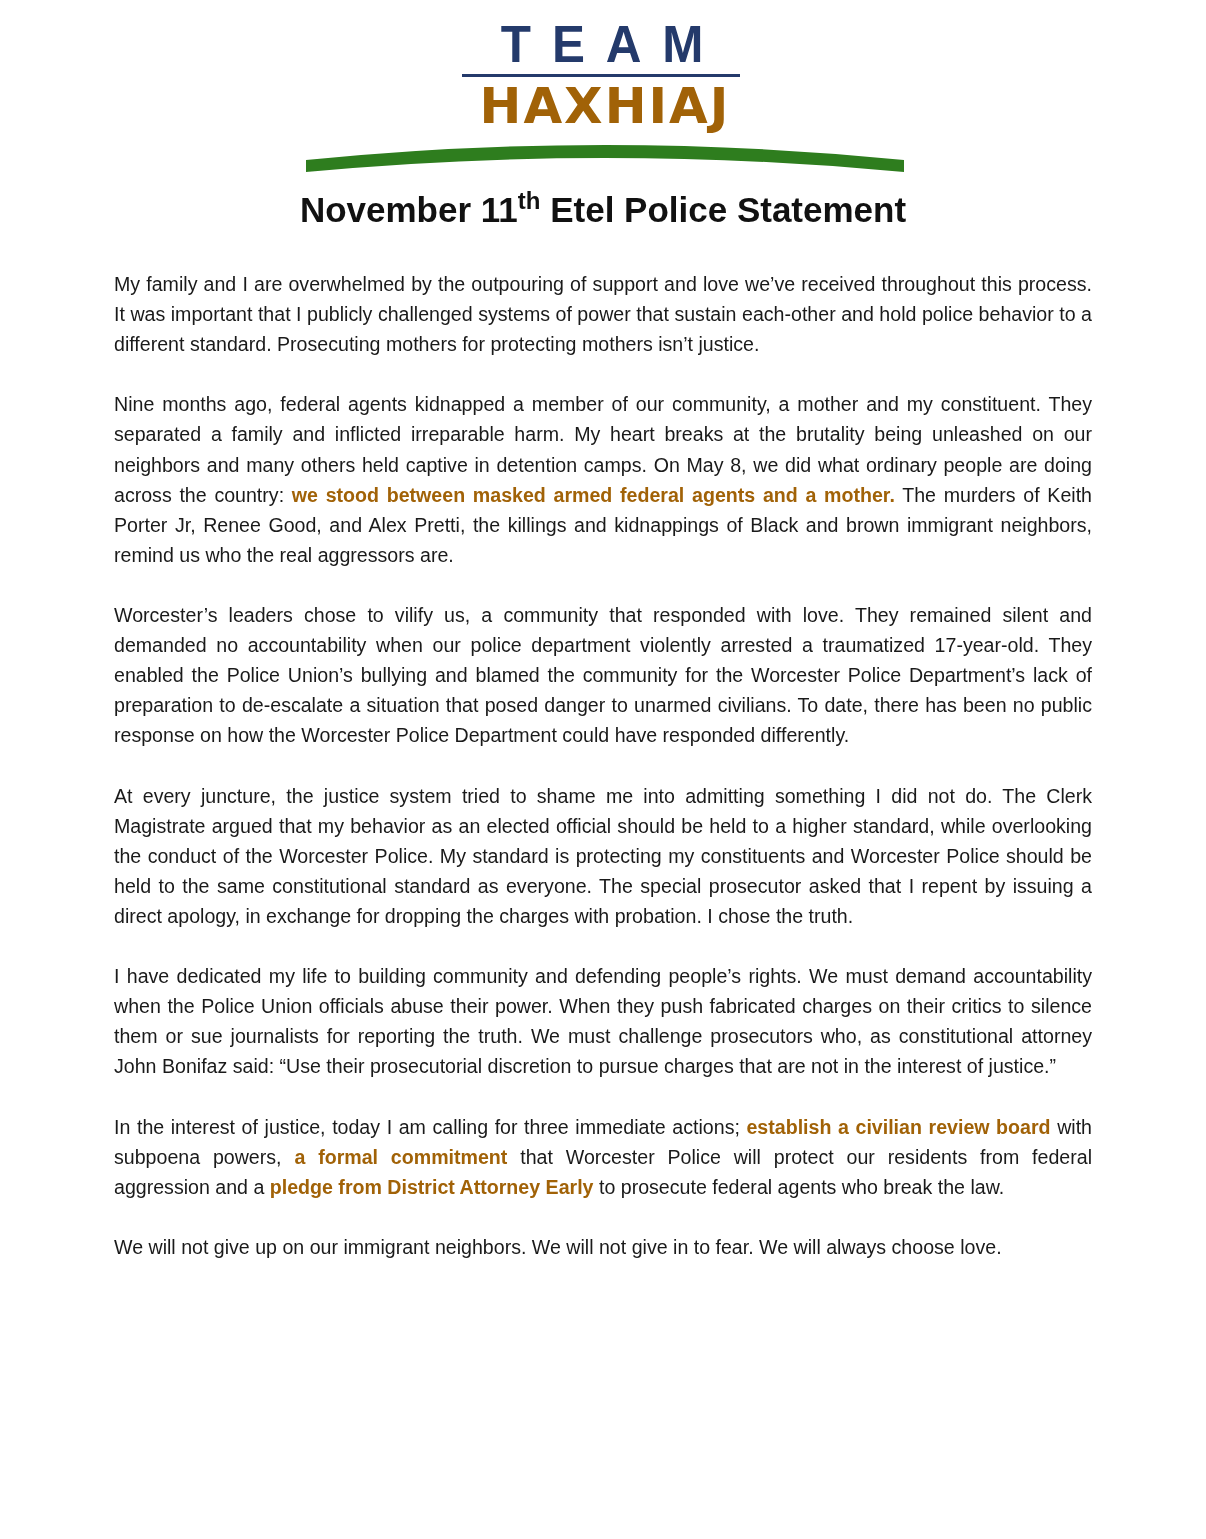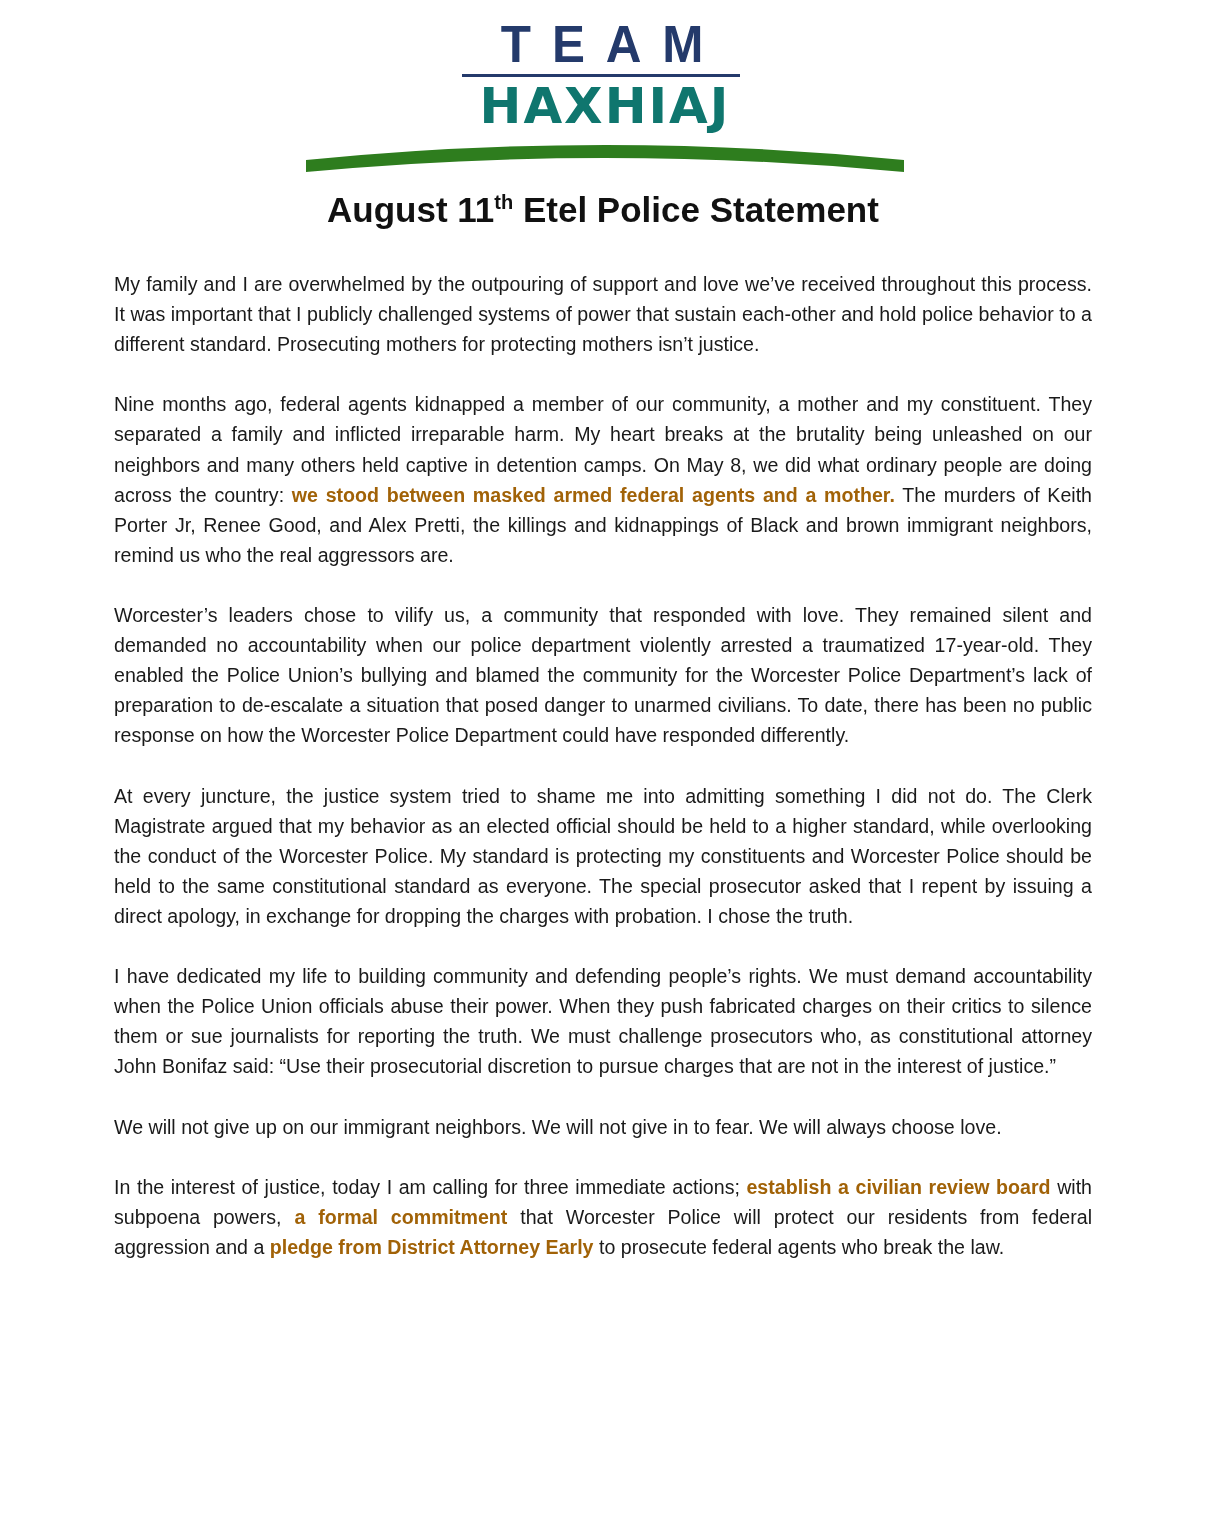--- a/index.html
+++ b/index.html
@@ -10,30 +10,30 @@
     .logo-team {
       position: absolute; left: 0; right: 0; top: 4px; text-align: center;
       font-family: "Liberation Sans", sans-serif; font-weight: bold;
       font-size: 52px; letter-spacing: 22px; color: #243a6b;
       transform: scaleX(0.95); line-height: 56px; padding-left: 16px;
     }
     .logo-rule { position: absolute; left: 162px; width: 278px; top: 62px; height: 3px; background: #243a6b; }
     .logo-haxhiaj {
       position: absolute; left: 0; right: 0; top: 66px; text-align: center;
       font-family: "DejaVu Sans", sans-serif; font-weight: bold;
-      font-size: 50px; letter-spacing: 2px; color: #0f766e; line-height: 56px;
+      font-size: 50px; letter-spacing: 2px; color: #a16207; line-height: 56px;
     }
     .logo-arc { position: absolute; left: 6px; top: 122px; width: 598px; height: 40px; }
 
     .title {
       position: absolute; left: 0; right: 0; top: 186px; text-align: center;
       font-family: "Liberation Sans", sans-serif; font-weight: bold;
       font-size: 35px; color: #111; line-height: 48px;
     }
-    .title sup { font-size: 20px; vertical-align: super; line-height: 0; }
+    .title sup { font-size: 24px; vertical-align: super; line-height: 0; }
 
     .body {
       position: absolute; left: 114px; width: 978px; top: 269px;
       font-family: Liberation Sans, sans-serif; font-size: 19.6px;
       line-height: 30.1px; color: #1a1a1a; text-align: justify;
     }
     .body p { margin: 0 0 30.1px 0; }
     .body b { font-weight: bold; color: #a16207; }
   </style>
 </head>
@@ -44,40 +44,40 @@
   <div class="logo">
     <div class="logo-team">TEAM</div>
     <div class="logo-rule"></div>
     <div class="logo-haxhiaj">HAXHIAJ</div>
     <svg class="logo-arc" viewBox="0 0 598 40" preserveAspectRatio="none">
       <path d="M0,26 Q299,-4 598,26 L598,38 Q299,10 0,38 Z" fill="#2e7d1e"></path>
     </svg>
   </div>
 
   <div class="title">
-    <span>August 11</span><sup>th</sup><span> Etel Police Statement</span>
+    <span>November 11</span><sup>th</sup><span> Etel Police Statement</span>
   </div>
 
   <div class="body">
     <p>
       <span>My family and I are overwhelmed by the outpouring of support and love we’ve received throughout this process. It was important that I publicly challenged systems of power that sustain each-other and hold police behavior to a different standard.  Prosecuting mothers for protecting mothers isn’t justice.</span>
     </p>
     <p>
       <span>Nine months ago, federal agents kidnapped a member of our community, a mother and my constituent. They separated a family and inflicted irreparable harm. My heart breaks at the brutality being unleashed on our neighbors and many others held captive in detention camps. On May 8, we did what ordinary people are doing across the country: </span><b>we  stood between masked armed federal agents and a mother.</b><span> The  murders of Keith Porter Jr, Renee Good, and Alex Pretti,  the killings and kidnappings of Black and brown immigrant neighbors, remind us who the real aggressors are.</span>
     </p>
     <p>
       <span>Worcester’s leaders chose to vilify us, a community that responded with love. They remained silent and demanded no accountability when our police department violently arrested a traumatized 17-year-old. They enabled the Police Union’s bullying and blamed the community for the Worcester Police Department’s lack of preparation to de-escalate a situation that posed danger to unarmed civilians. To date, there has been no public response on how the Worcester Police Department could have responded differently.</span>
     </p>
     <p>
       <span>At every juncture, the justice system tried to shame me into admitting something I did not do. The Clerk Magistrate argued that my behavior as an elected official should be held to a higher standard, while overlooking the conduct of the Worcester Police. My standard is protecting my constituents and Worcester Police should be held to the same constitutional standard as everyone.  The special prosecutor asked that I repent by issuing a direct apology, in exchange for dropping the charges with probation.  I chose the truth.</span>
     </p>
     <p>
       <span>I have dedicated my life to building community and defending people’s rights. We must demand accountability when the Police Union officials abuse their power. When they push fabricated charges on their critics to silence them or sue journalists for reporting the truth. We must challenge prosecutors who, as constitutional attorney John Bonifaz said: “Use their prosecutorial discretion to pursue charges that are not in the interest of justice.”</span>
     </p>
     <p>
-      <span>We will not give up on our immigrant neighbors. We will not give in to fear. We will always choose love.</span>
+      <span>In the interest of justice,  today I am calling  for three immediate actions; </span><b>establish a civilian review board</b><span> with subpoena powers, </span><b>a formal commitment</b><span> that Worcester Police will protect our residents from federal aggression and a </span><b>pledge from District Attorney Early</b><span> to prosecute federal agents who break the law.</span>
     </p>
     <p>
-      <span>In the interest of justice,  today I am calling  for three immediate actions; </span><b>establish a civilian review board</b><span> with subpoena powers, </span><b>a formal commitment</b><span> that Worcester Police will protect our residents from federal aggression and a </span><b>pledge from District Attorney Early</b><span> to prosecute federal agents who break the law.</span>
+      <span>We will not give up on our immigrant neighbors. We will not give in to fear. We will always choose love.</span>
     </p>
   </div>
 
 </div>
 
 </body></html>

